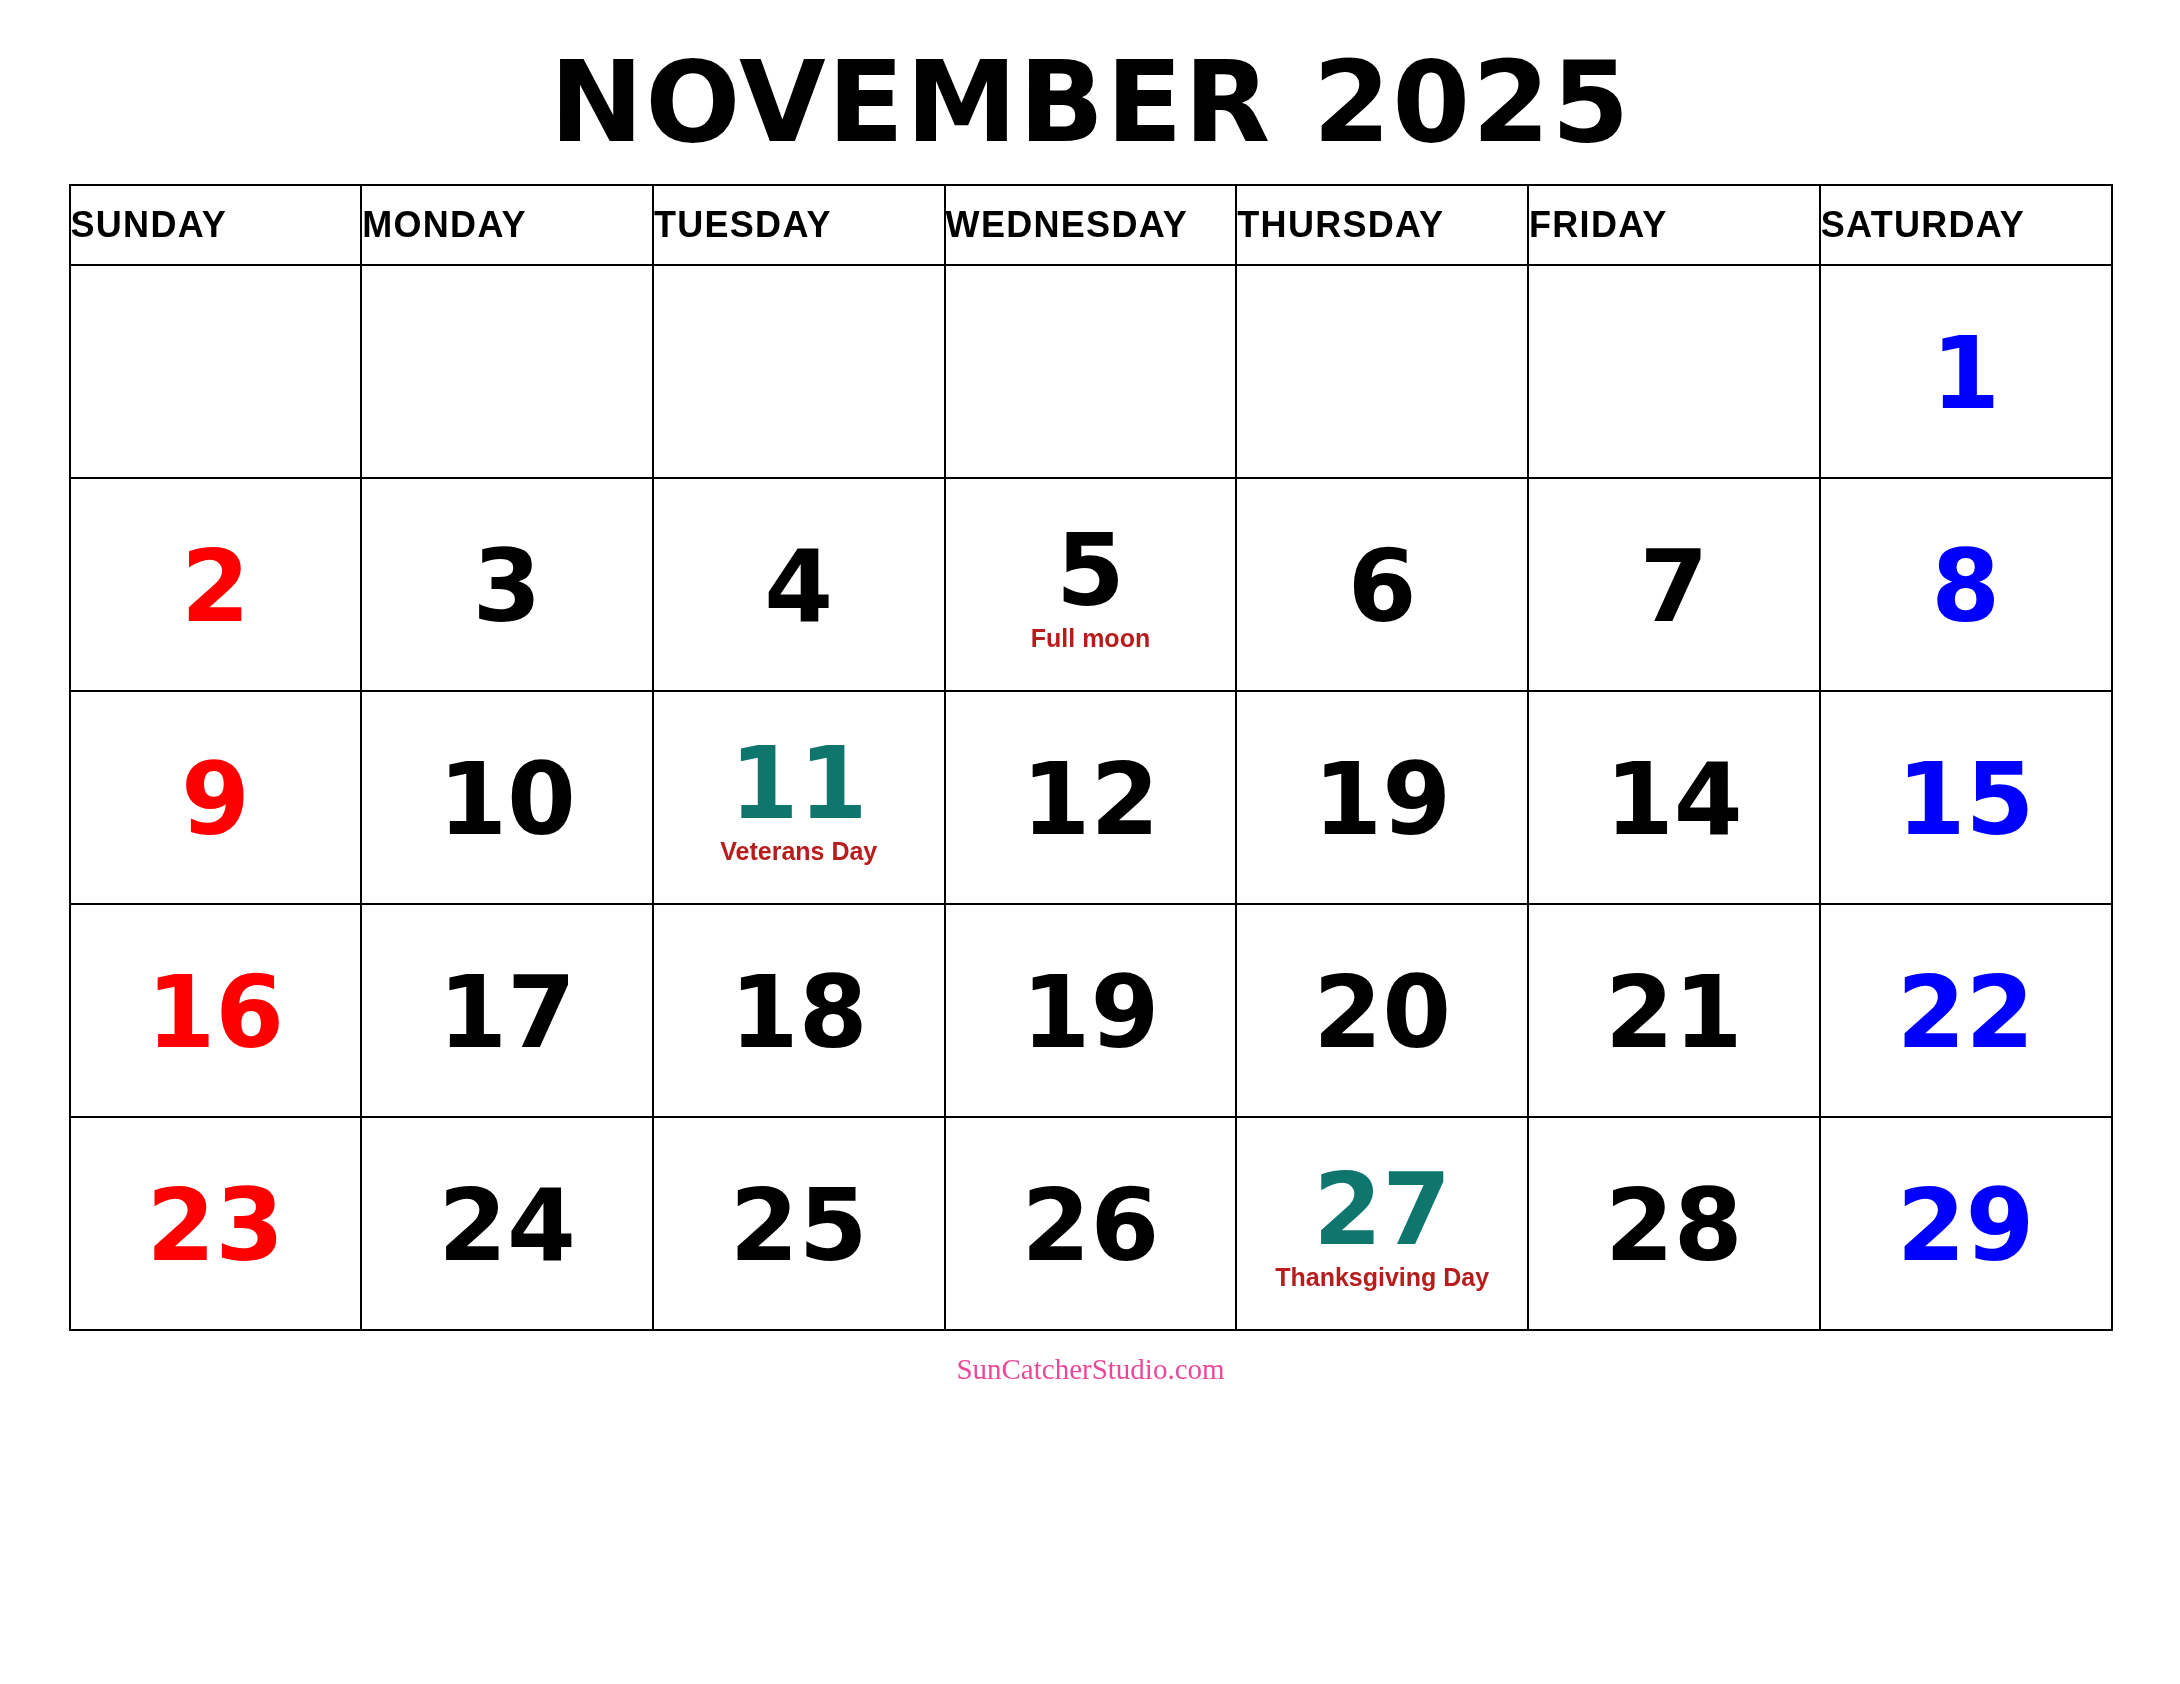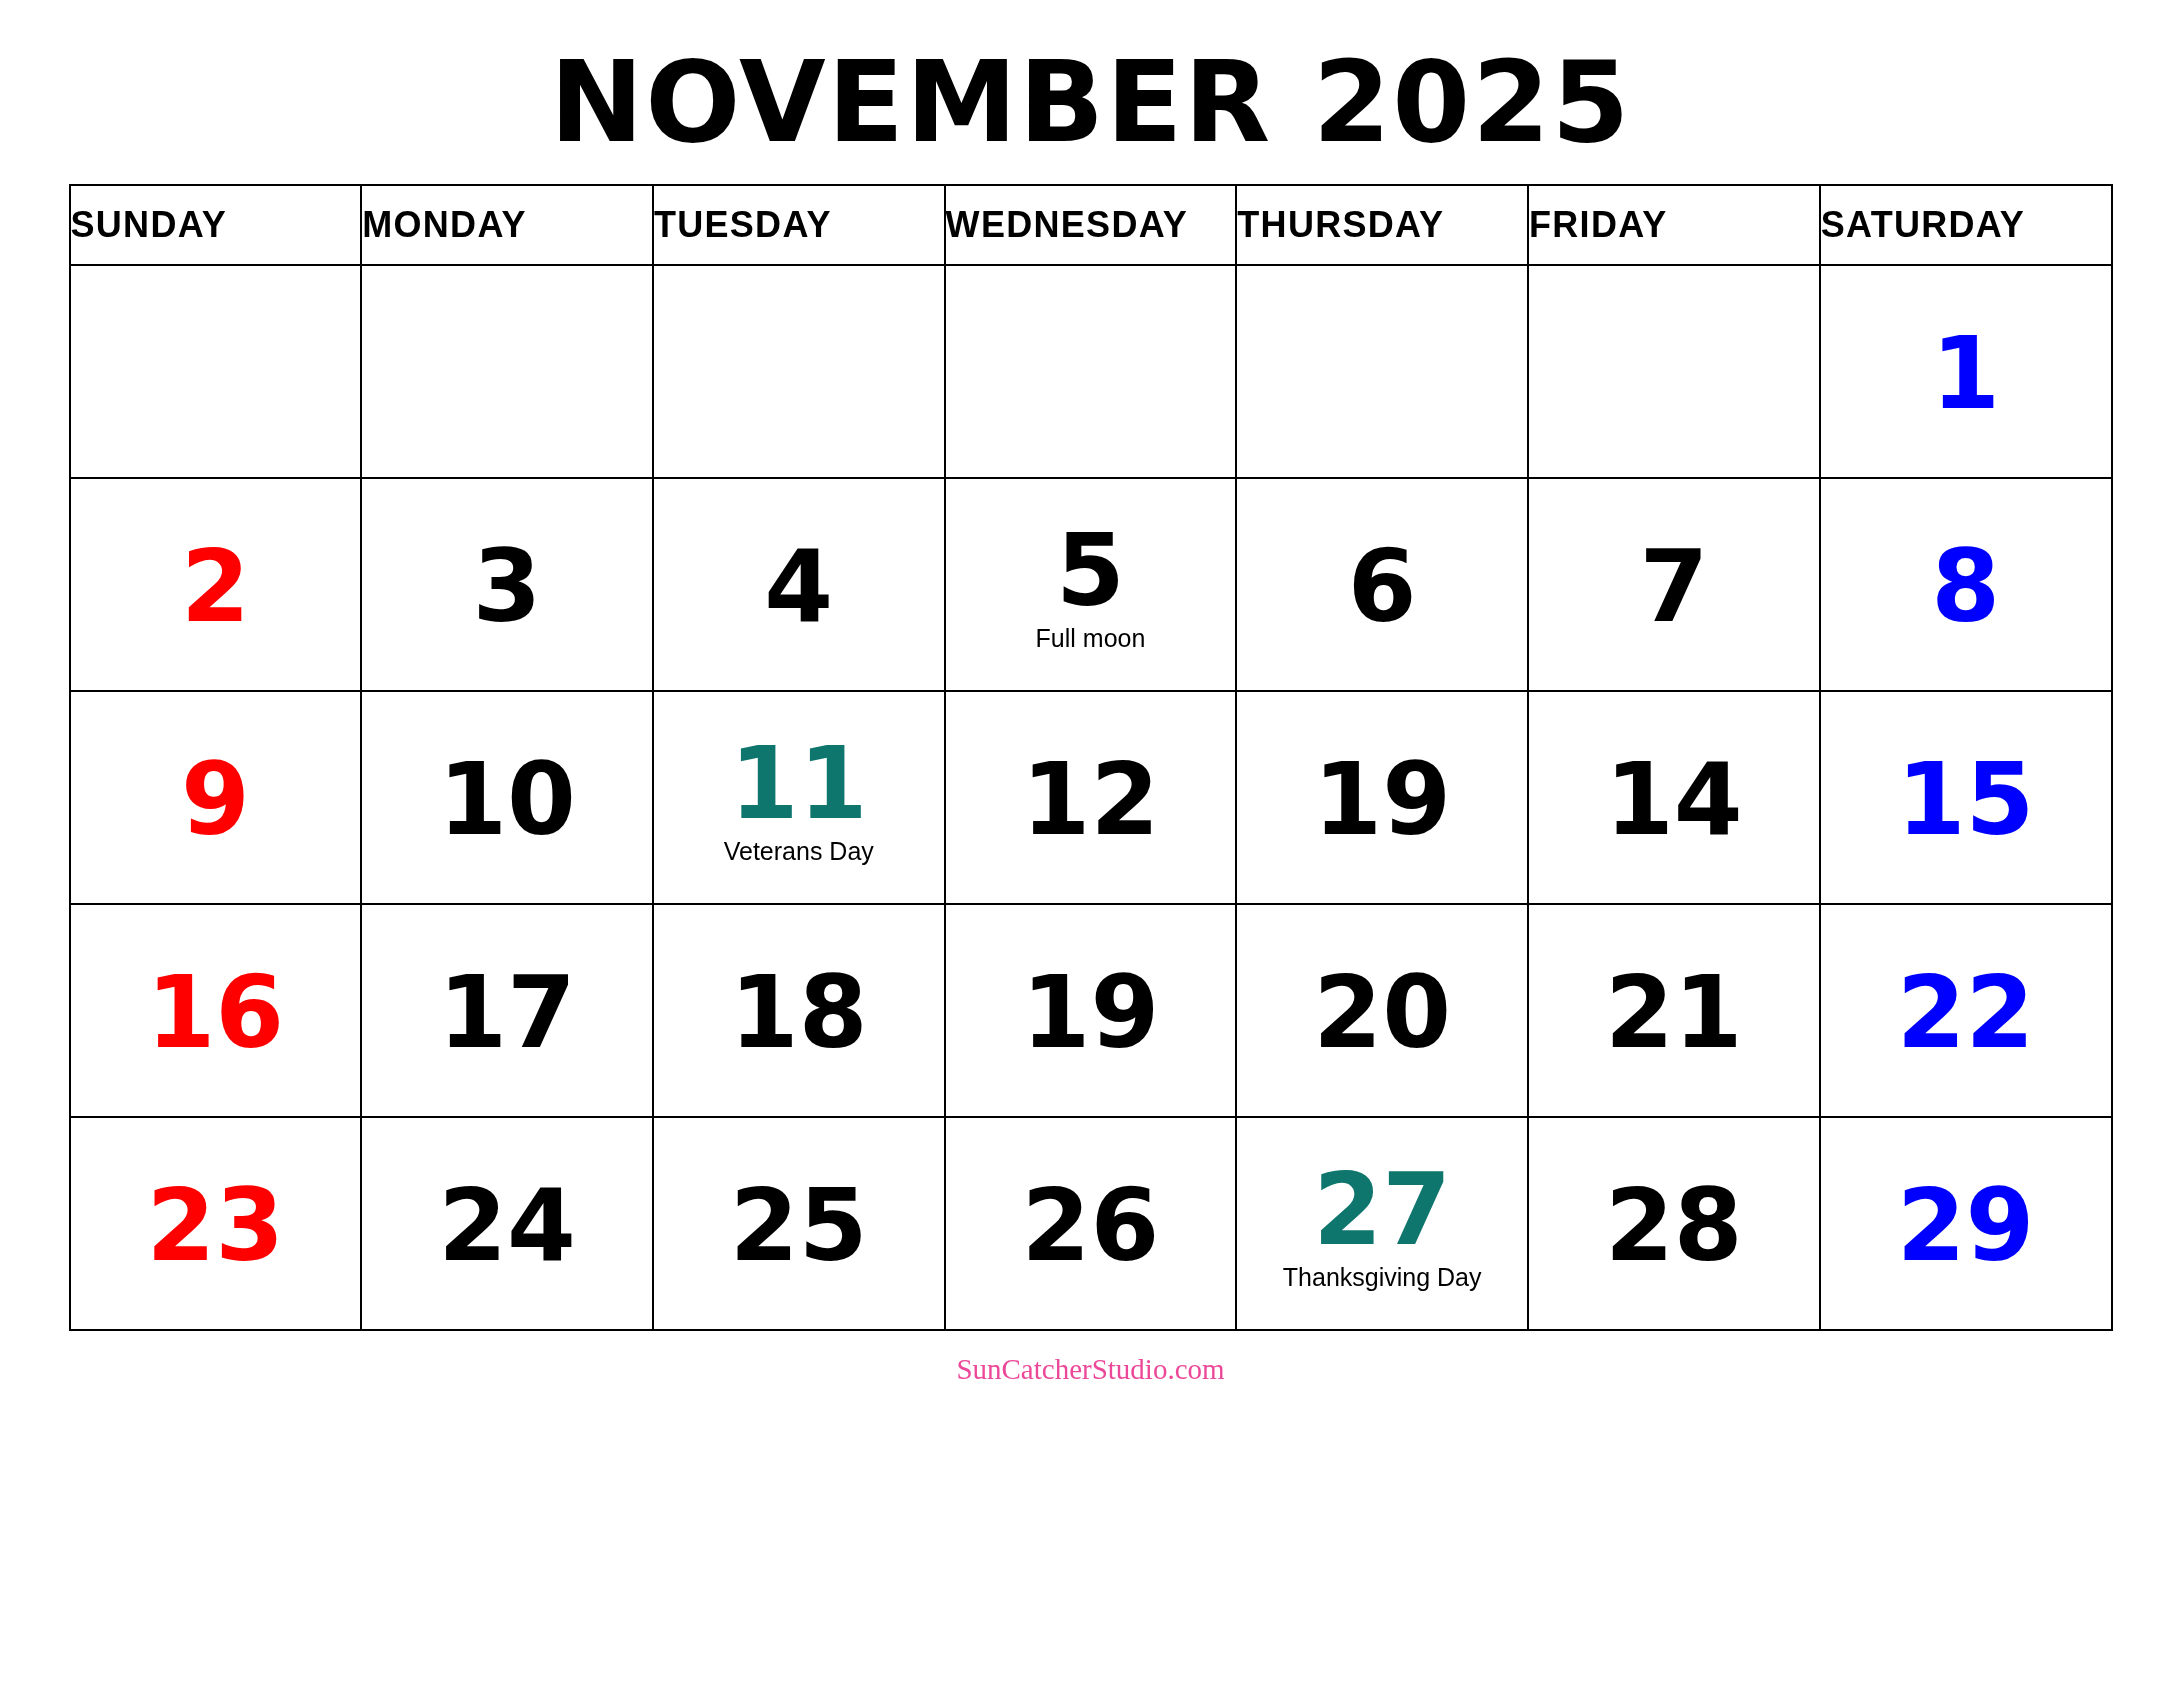--- a/index.html
+++ b/index.html
@@ -73,22 +73,22 @@
     font-weight: 900;
     line-height: 1.0;
     font-family: "DejaVu Sans", sans-serif;
   }
   .weekday { color: #000000; }
   .sunday  { color: #ff0000; }
   .saturday{ color: #0000ff; }
   .holiday { color: #0f766e; }
   .event {
     font-size: 25px;
-    font-weight: normal;
-    color: #000000;
+    font-weight: bold;
+    color: #b91c1c;
     text-align: center;
     line-height: 1.1;
     margin-top: 5.1px;
     font-family: "Liberation Sans", sans-serif;
   }
   .footer {
     margin-top: 22px;
     font-size: 29px;
     color: #ec4899;
     text-align: left;

